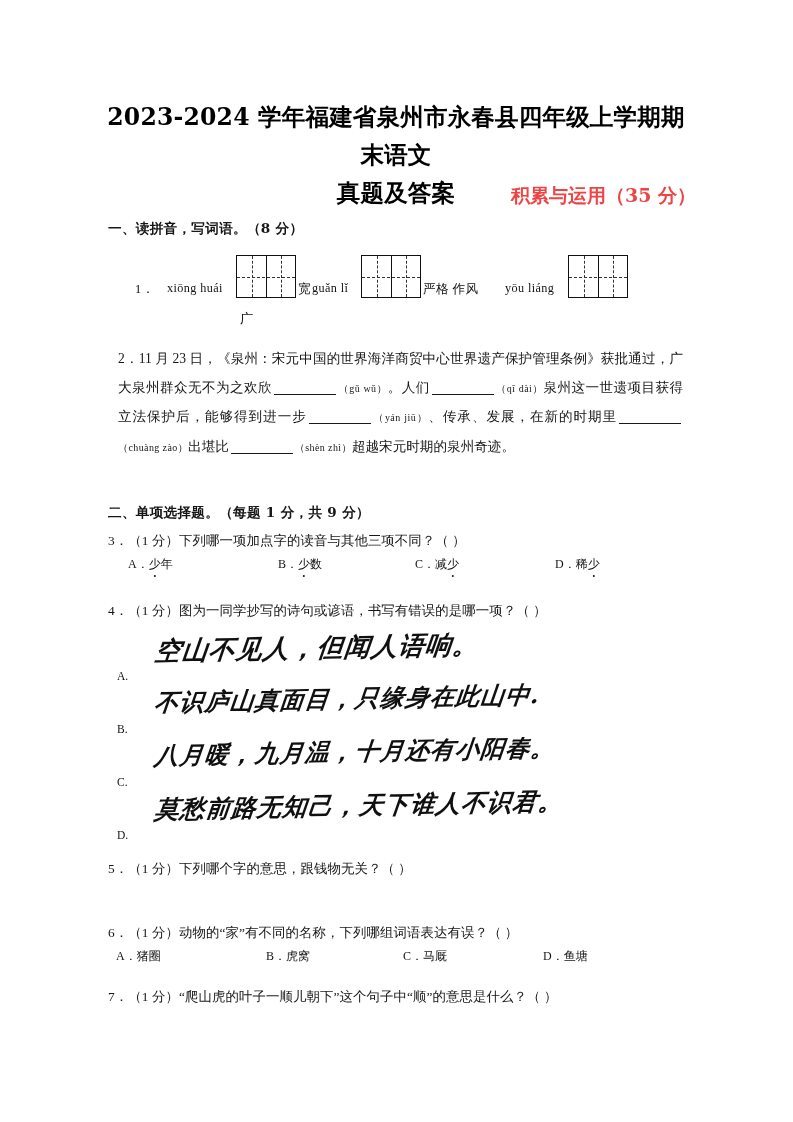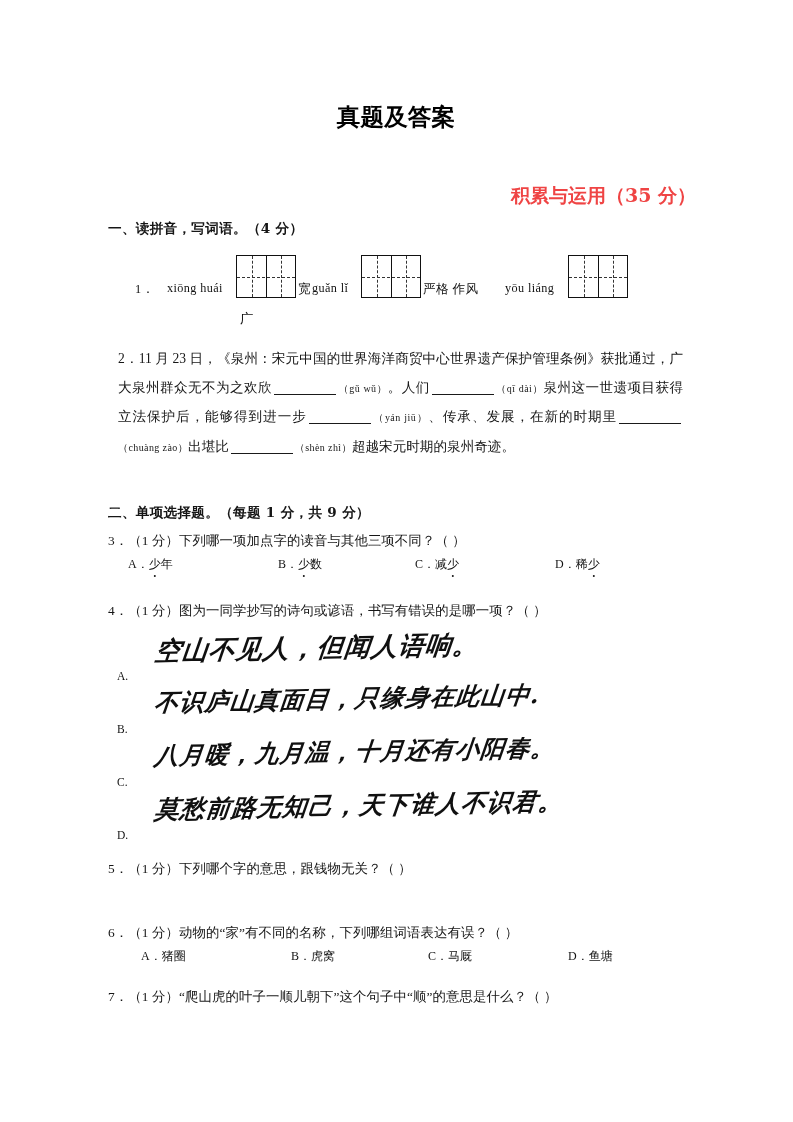--- a/index.html
+++ b/index.html
@@ -221,26 +221,27 @@
     transform-origin: left bottom;
     white-space: nowrap;
   }
 </style>
 </head>
 <body>
 
 <div class="page">
 
   <div class="doc-title">
+    <div>2023-2024 学年福建省泉州市永春县四年级上学期期末语文</div>
     <div>真题及答案</div>
   </div>
 
   <div class="subtitle">积累与运用（35 分）</div>
 
-  <div class="blk sec-head" style="left:108px; top:215px;">一、读拼音，写词语。（4 分）</div>
+  <div class="blk sec-head" style="left:108px; top:215px;">一、读拼音，写词语。（8 分）</div>
 
   <div class="row-pinyin">
 
     <span class="lead num" style="left:30px;">1．</span>
 
     <span class="pin-lab" style="left:62px;">xiōng huái</span>
 
     <span class="grid2 gridpos" style="left:131px;">
       <span class="vdashA"></span>
       <span class="vsolid"></span>
@@ -311,21 +312,21 @@
 
   <div class="blk qtext" style="left:108px; top:855px;">
     <span class="num">5．</span><span>（1 分）</span><span>下列哪个字的意思，跟钱物无关？（        ）</span>
   </div>
 
 
   <div class="blk qtext" style="left:108px; top:919px;">
     <span class="num">6．</span><span>（1 分）</span><span>动物的“家”有不同的名称，下列哪组词语表达有误？（        ）</span>
   </div>
 
-  <div class="opts" style="left:141px; top:948px;">
+  <div class="opts" style="left:116px; top:948px;">
     <span class="opt" style="width:150px;"><span>A．</span><span>猪圈</span></span><span class="opt" style="width:137px;"><span>B．</span><span>虎窝</span></span><span class="opt" style="width:140px;"><span>C．</span><span>马厩</span></span><span class="opt"><span>D．</span><span>鱼塘</span></span>
   </div>
 
   <div class="blk qtext" style="left:108px; top:983px;">
     <span class="num">7．</span><span>（1 分）</span><span>“爬山虎的叶子一顺儿朝下”这个句子中“顺”的意思是什么？（        ）</span>
   </div>
 
 </div>
 
 </body></html>

